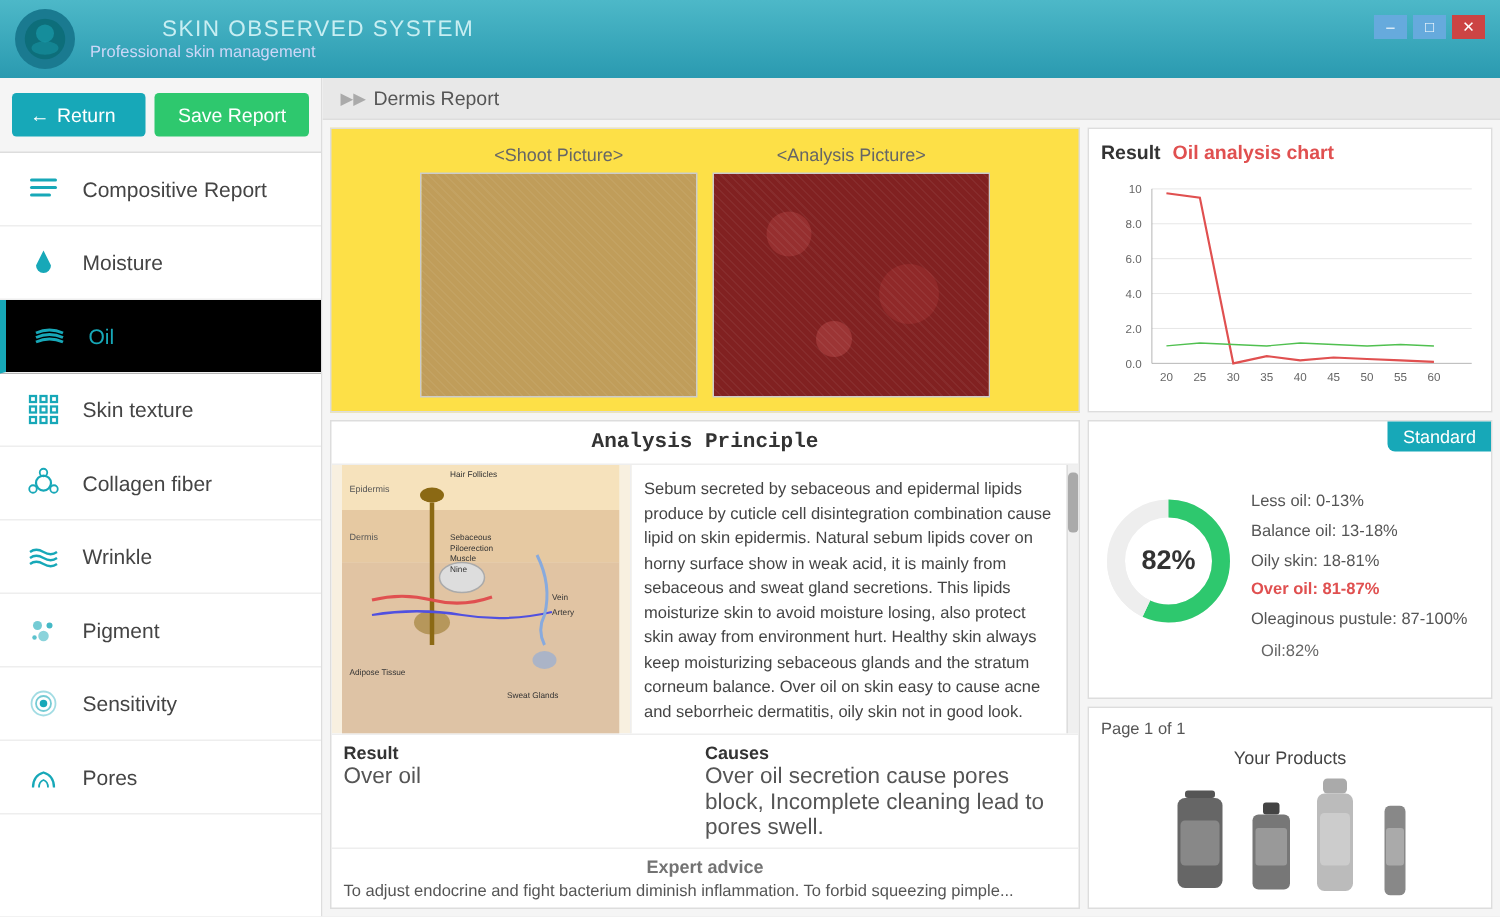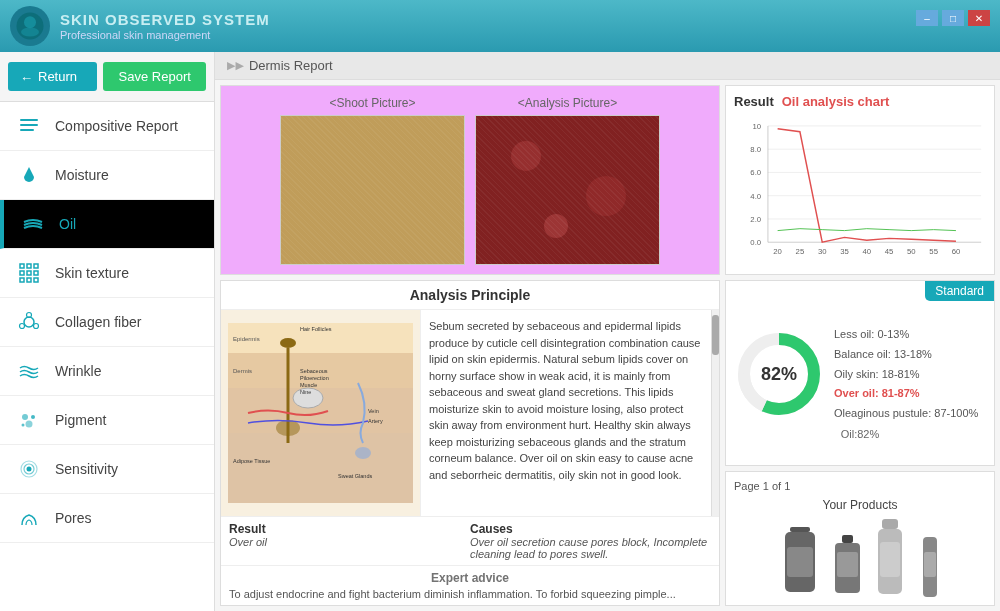--- a/index.html
+++ b/index.html
@@ -131,21 +131,21 @@
     .left-panel {
       flex: 1;
       display: flex;
       flex-direction: column;
       gap: 5px;
       overflow: hidden;
     }
 
     
     .images-section {
-      background: #f0abfc;
+      background: #fde047;
       border: 1px solid #ddd;
       padding: 8px;
       display: flex;
       gap: 10px;
       align-items: center;
       justify-content: center;
       height: 190px;
       flex-shrink: 0;
     }
     .img-container { text-align: center; }
@@ -187,20 +187,21 @@
       flex-direction: column;
       position: relative;
     }
     .analysis-title {
       text-align: center;
       font-size: 14px;
       font-weight: bold;
       color: #333;
       padding: 6px;
       border-bottom: 1px solid #eee;
+      font-family: Liberation Mono, monospace;
     }
     .analysis-body {
       display: flex;
       flex: 1;
       overflow: hidden;
     }
     .analysis-image {
       width: 200px;
       flex-shrink: 0;
       background: #f8f0e0;
@@ -237,21 +238,21 @@
 
     
     .result-causes {
       display: grid;
       grid-template-columns: 1fr 1fr;
       border-top: 1px solid #eee;
       padding: 5px 8px;
     }
     .result-col { }
     .result-label { font-weight: bold; font-size: 12px; color: #333; }
-    .result-value { font-size: 11px; color: #555; font-style: italic; }
+    .result-value { font-size: 15px; color: #555; }
 
     .expert-section {
       border-top: 1px solid #eee;
       padding: 5px 8px;
     }
     .expert-label { font-weight: bold; font-size: 12px; color: #737373; text-align: center; }
     .expert-text { font-size: 11px; color: #555; margin-top: 3px; }
 
     
     .right-panel {
@@ -376,21 +377,21 @@
 <div class="titlebar">
   <div class="titlebar-logo">
     <svg viewBox="0 0 40 40" xmlns="http://www.w3.org/2000/svg">
       <circle cx="20" cy="20" r="18" fill="#0d6e7a"></circle>
       <circle cx="20" cy="15" r="8" fill="#1a9aaa" opacity="0.7"></circle>
       <ellipse cx="20" cy="28" rx="12" ry="6" fill="#1a9aaa" opacity="0.5"></ellipse>
     </svg>
   </div>
   <div class="titlebar-text">
     <div>
-      <span style="font-weight:bold;font-size:15px;letter-spacing:1px;color:#c8eef2;">SKIN OBSERVED SYSTEM</span>
+      <span style="font-weight:normal;font-size:15px;letter-spacing:1px;color:#c8eef2;margin-left:48px;">SKIN OBSERVED SYSTEM</span>
     </div>
     <div style="font-size:11px;color:#ddf;opacity:0.9;">Professional skin management</div>
   </div>
   <div class="titlebar-controls">
     <button class="titlebar-btn">–</button>
     <button class="titlebar-btn">□</button>
     <button class="titlebar-btn close">✕</button>
   </div>
 </div>
 

